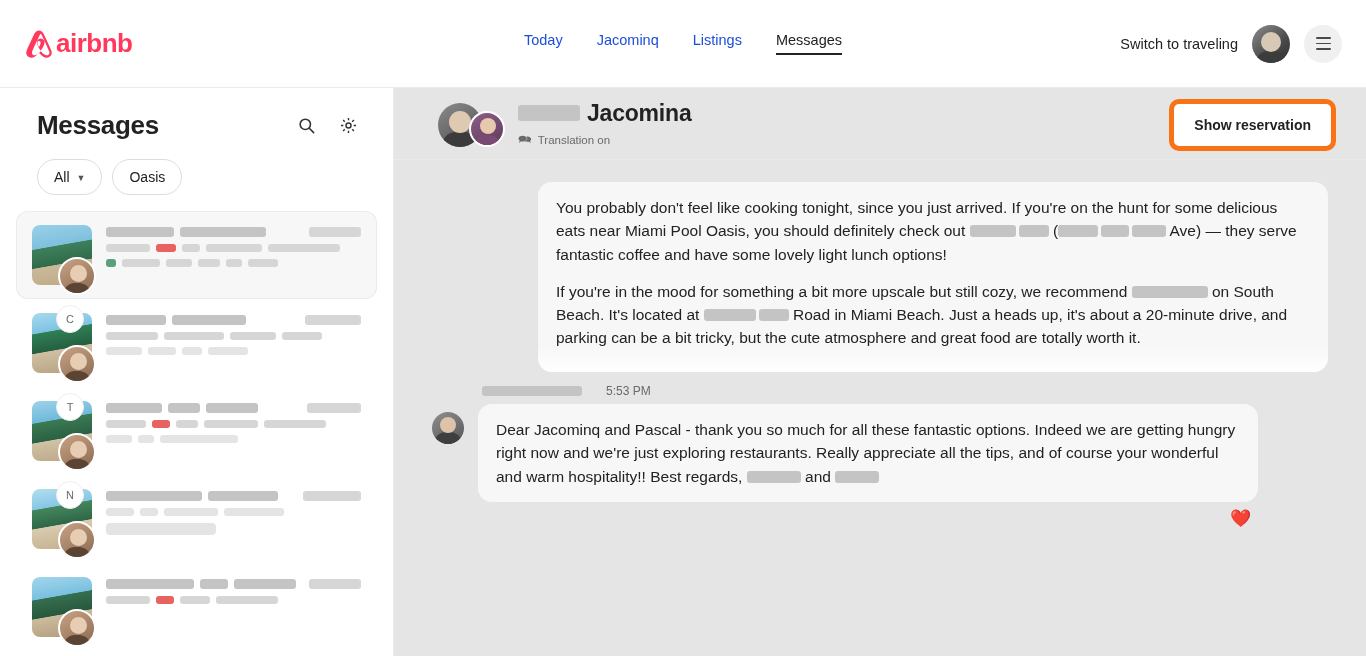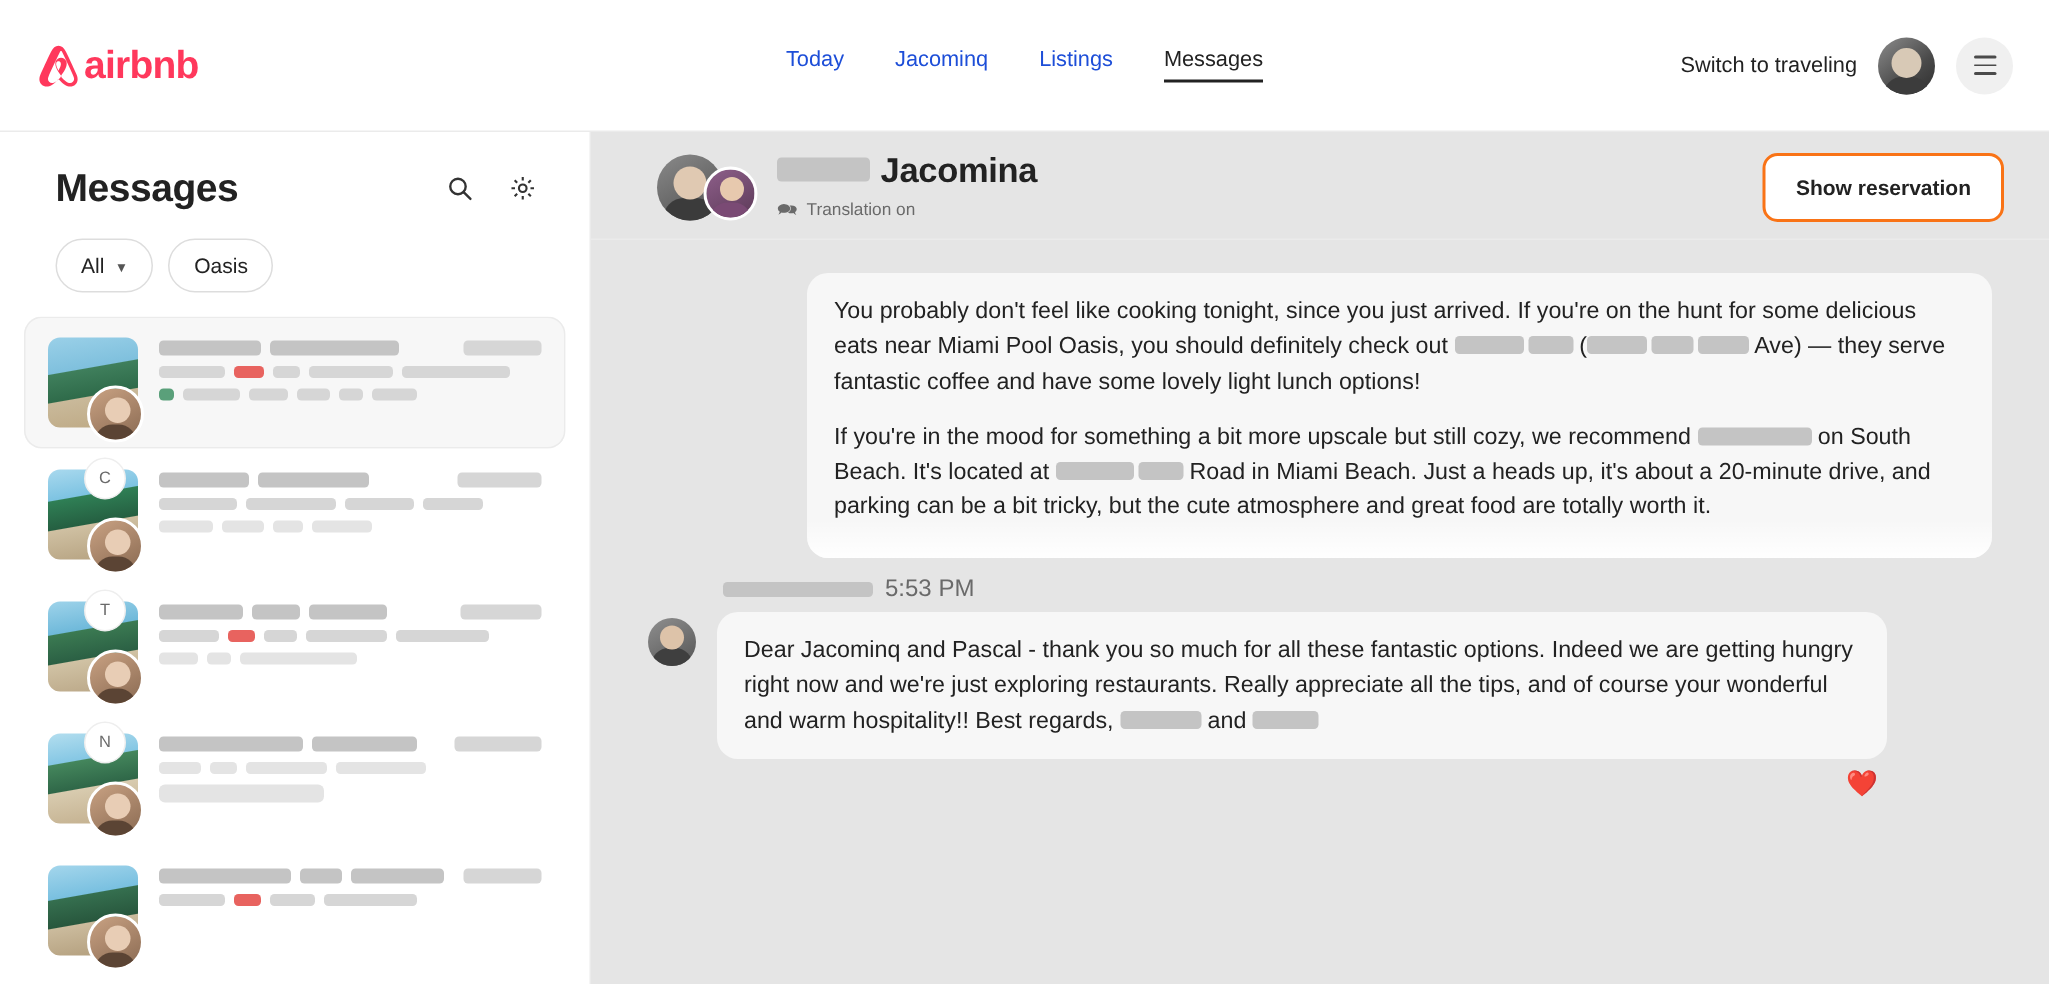--- a/index.html
+++ b/index.html
@@ -282,21 +282,21 @@
   .translation {
     font-size: 11.5px;
     color: #6a6a6a;
     display: flex;
     align-items: center;
     gap: 6px;
   }
   .translate-icon { font-size: 11px; }
   .show-reservation {
     margin-left: auto;
-    border: 2px solid #f97316;
+    border: 5px solid #f97316;
     background: #fff;
     border-radius: 10px;
     padding: 13px 20px;
     font-size: 14px;
     font-weight: 600;
     color: #222;
     cursor: pointer;
     font-family: "Liberation Sans", sans-serif;
   }
   .messages-pane {
@@ -337,22 +337,22 @@
     width: 32px; height: 32px; border-radius: 50%;
     flex: 0 0 32px;
     background: linear-gradient(150deg,#8f8f8f,#555);
     overflow: hidden; position: relative;
     margin-top: 28px;
   }
   .in-avatar:after { content:""; position:absolute; left:8px; top:5px; width:16px; height:16px; border-radius:50%; background:#ddc3a9; }
   .in-avatar:before { content:""; position:absolute; left:2px; top:20px; width:28px; height:18px; border-radius:12px 12px 0 0; background:#3f3f3f; }
   .in-col { display: flex; flex-direction: column; }
   .in-meta {
-    display: flex; align-items: center; gap: 8px;
-    font-size: 16px; color: #6a6a6a;
+    display: flex; align-items: center; gap: 24px;
+    font-size: 12px; color: #6a6a6a;
     margin-bottom: 6px; padding-left: 4px;
   }
   .bubble-in {
     background: #f7f7f7;
     border-radius: 14px;
     padding: 14px 18px;
     font-size: 15.5px;
     line-height: 1.5;
     max-width: 780px;
     color: #222;

